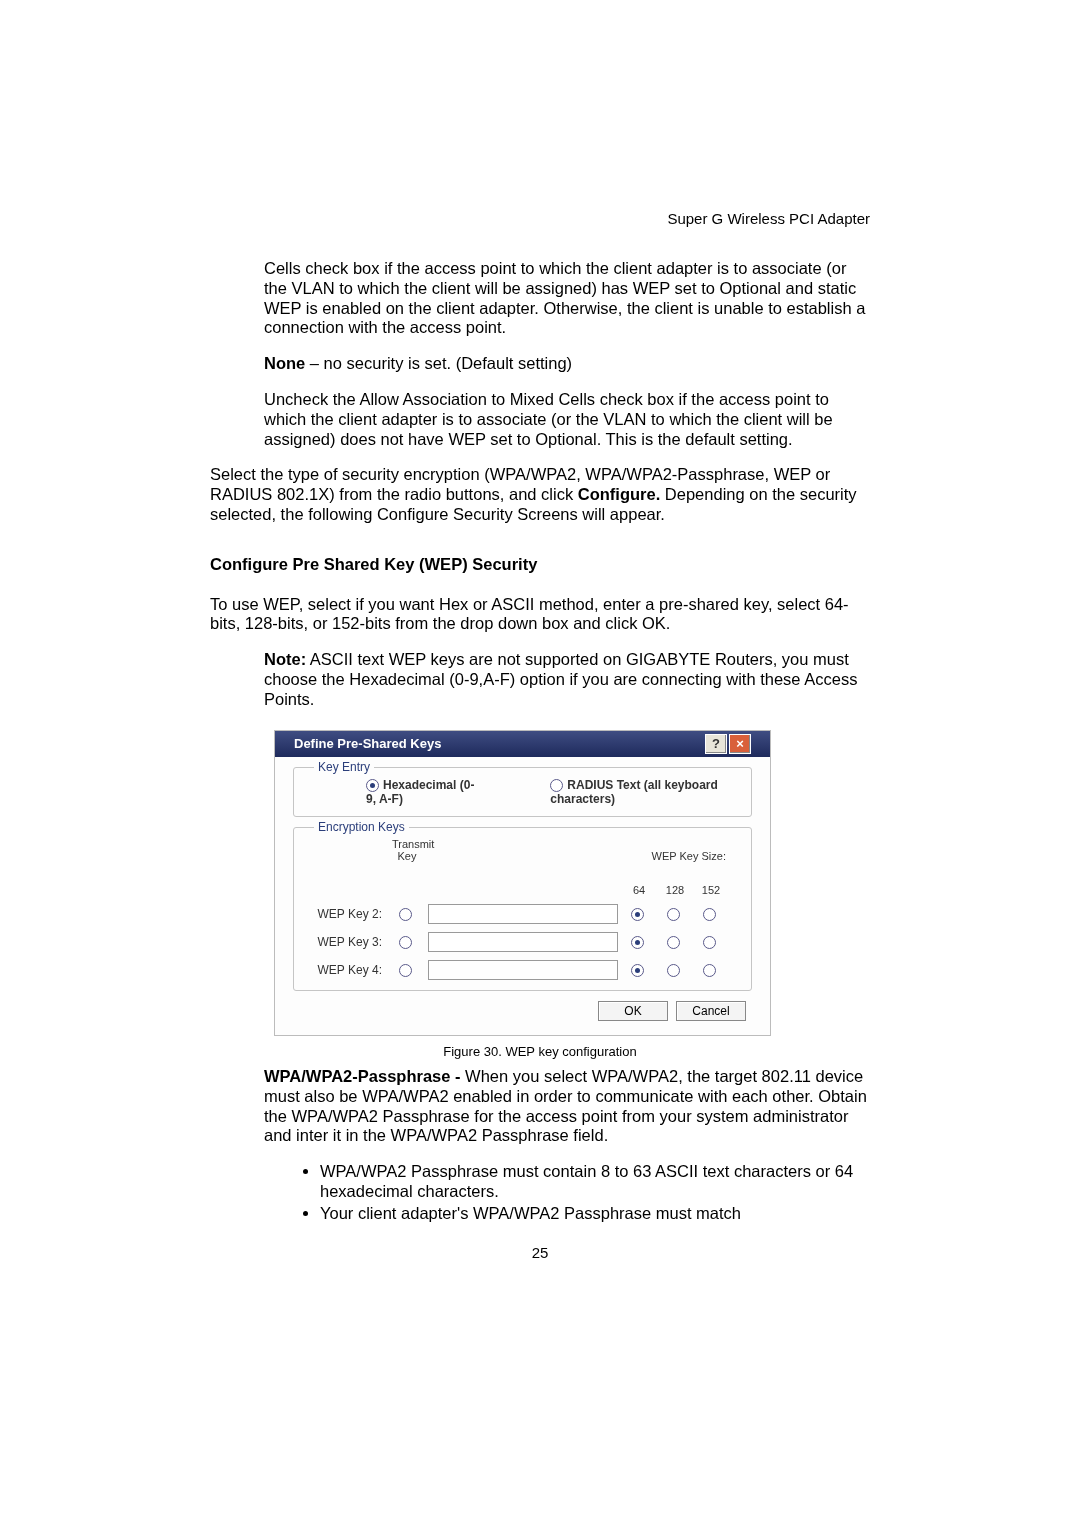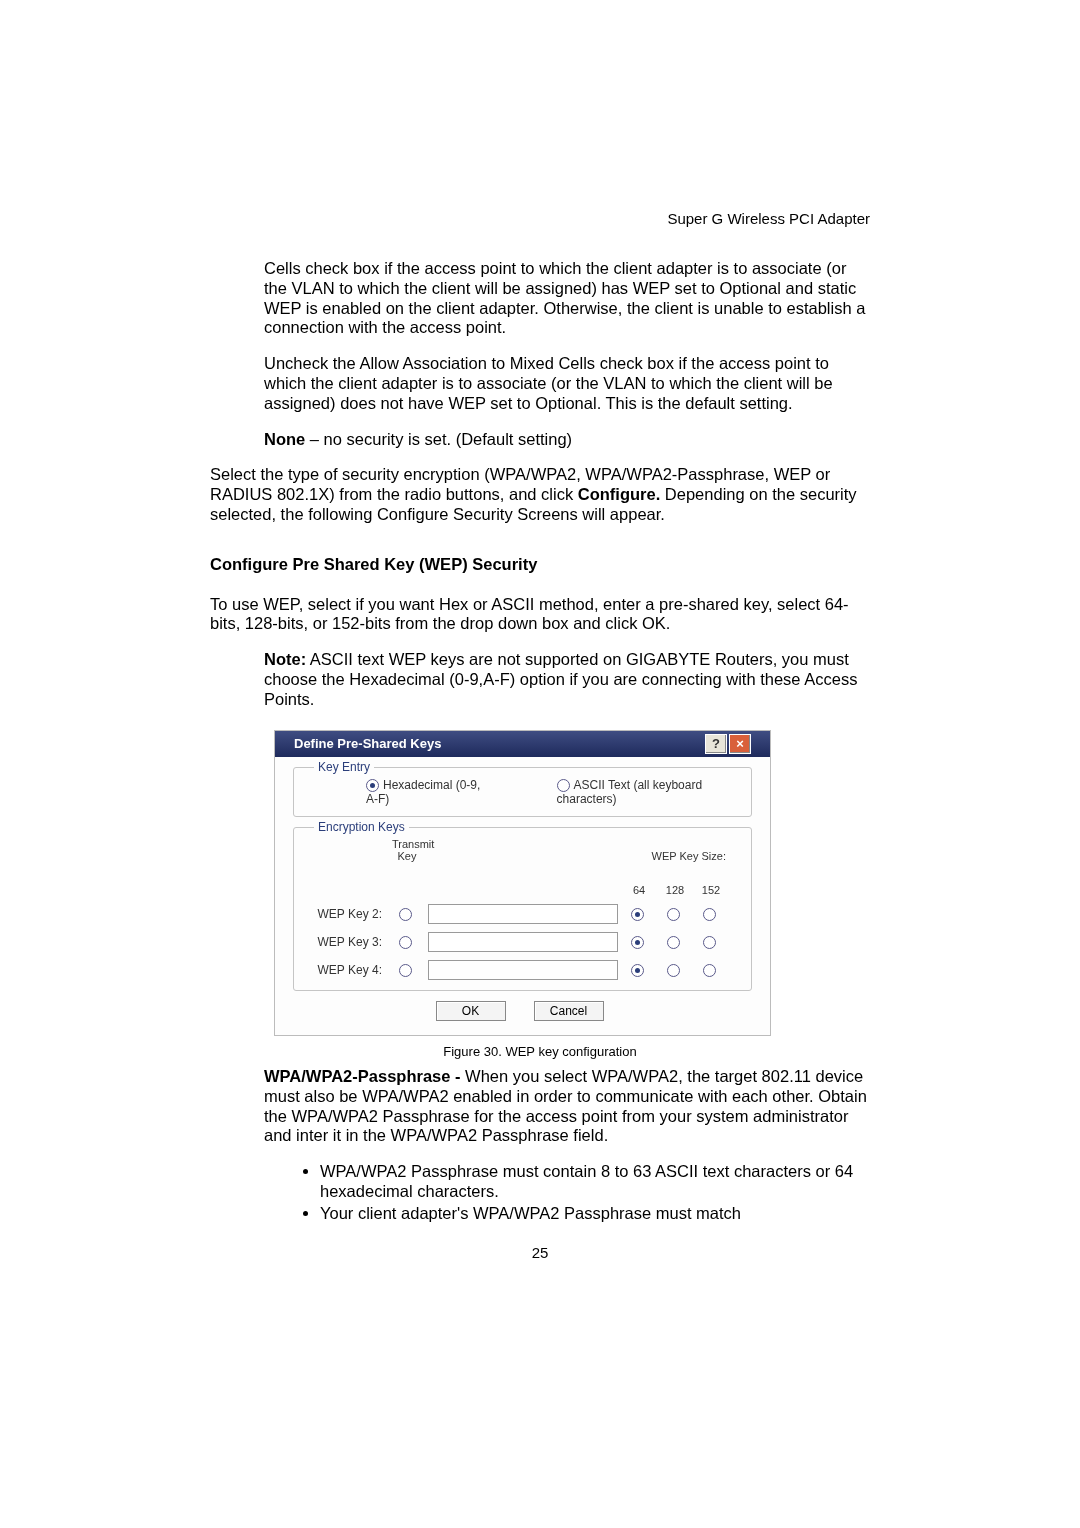--- a/index.html
+++ b/index.html
@@ -93,21 +93,21 @@
     border-radius: 3px;
     padding: 10px 12px 10px 12px;
     margin-bottom: 10px;
     position: relative;
   }
   .gb-legend {
     position:absolute; top:-8px; left:20px;
     background:#fdfdfd; padding:0 4px;
     color:#2b3e7a; font-size:12px;
   }
-  .keyentry-row { display:flex; gap:68px; padding-left:60px; align-items:center; }
+  .keyentry-row { display:flex; gap:68px; padding-left:60px; align-items:center;font-weight:bold; }
   .radio {
     width:11px; height:11px; border:1px solid #5a5a8a; border-radius:50%;
     display:inline-flex; align-items:center; justify-content:center;
     margin-right:4px; vertical-align:middle; background:#fff;
   }
   .radio.sel::after { content:""; width:5px; height:5px; background:#2b3e7a; border-radius:50%; display:block; }
   .enc-head {
     display:grid;
     grid-template-columns: 80px 30px 190px 30px 30px 30px;
     gap: 6px;
@@ -132,42 +132,42 @@
     align-items:center;
     margin-top:8px;
     font-size:12px;
   }
   .enc-row .lbl { text-align:right; padding-right:4px;}
   .enc-row .tx { display:flex; justify-content:center;}
   .enc-row .field {
     height:18px; border:1px solid #9a9a9a; background:#fff;
   }
   .enc-row .sz { display:flex; justify-content:center;}
-  .btnrow { display:flex; justify-content:center; gap:28px; margin-top:6px; padding-right:6px;}
+  .btnrow { display:flex; justify-content:flex-end; gap:8px; margin-top:6px; padding-right:6px;}
   .winbtn {
     min-width:70px; padding:2px 14px; font-size:12px;
     border:1px solid #888; background:#f4f4f4;
     box-shadow: inset 1px 1px 0 #fff;
   }
 </style>
 </head>
 <body>
 
 <div class="page">
 
   <div class="header-right">
     <span>Super G Wireless PCI Adapter</span>
   </div>
 
   <div class="para indent1">Cells check box if the access point to which the client adapter is to associate (or the VLAN to which the client will be assigned) has WEP set to Optional and static WEP is enabled on the client adapter. Otherwise, the client is unable to establish a connection with the access point.</div>
-  <div class="para indent1">Uncheck the Allow Association to Mixed Cells check box if the access point to which the client adapter is to associate (or the VLAN to which the client will be assigned) does not have WEP set to Optional. This is the default setting.</div>
-
   <div class="para indent1">
     <span class="bold">None</span><span> – no security is set. (Default setting)</span>
   </div>
+
+  <div class="para indent1">Uncheck the Allow Association to Mixed Cells check box if the access point to which the client adapter is to associate (or the VLAN to which the client will be assigned) does not have WEP set to Optional. This is the default setting.</div>
 
   <div class="para">
     <span>Select the type of security encryption (WPA/WPA2, WPA/WPA2-Passphrase, WEP or RADIUS 802.1X) from the radio buttons, and click </span><span class="bold">Configure.</span><span> Depending on the security selected, the following Configure Security Screens will appear.</span>
   </div>
 
   <div class="para section-heading">Configure Pre Shared Key (WEP) Security</div>
 
   <div class="para">To use WEP, select if you want Hex or ASCII method, enter a pre-shared key, select 64-bits, 128-bits, or 152-bits from the drop down box and click OK.</div>
 
   <div class="para indent2">
@@ -182,21 +182,21 @@
           <div class="dlg-btn">?</div>
           <div class="dlg-btn close">×</div>
         </div>
       </div>
       <div class="dlg-body">
 
         <div class="groupbox">
           <span class="gb-legend">Key Entry</span>
           <div class="keyentry-row">
             <label><span class="radio sel"></span><span>Hexadecimal (0-9, A-F)</span></label>
-            <label><span class="radio"></span><span>ASCII Text (all keyboard characters)</span></label>
+            <label><span class="radio"></span><span>RADIUS Text (all keyboard characters)</span></label>
           </div>
         </div>
 
         <div class="groupbox">
           <span class="gb-legend">Encryption Keys</span>
 
           <div class="enc-head">
             <div></div>
             <div class="transmit">
               <span>Transmit</span><br>

